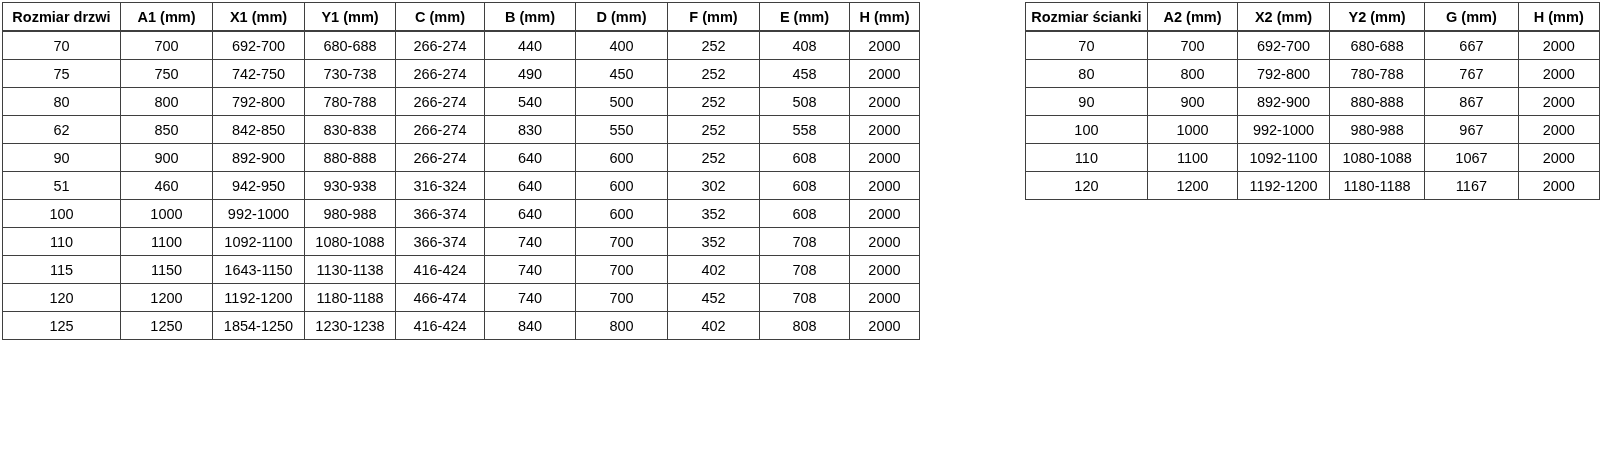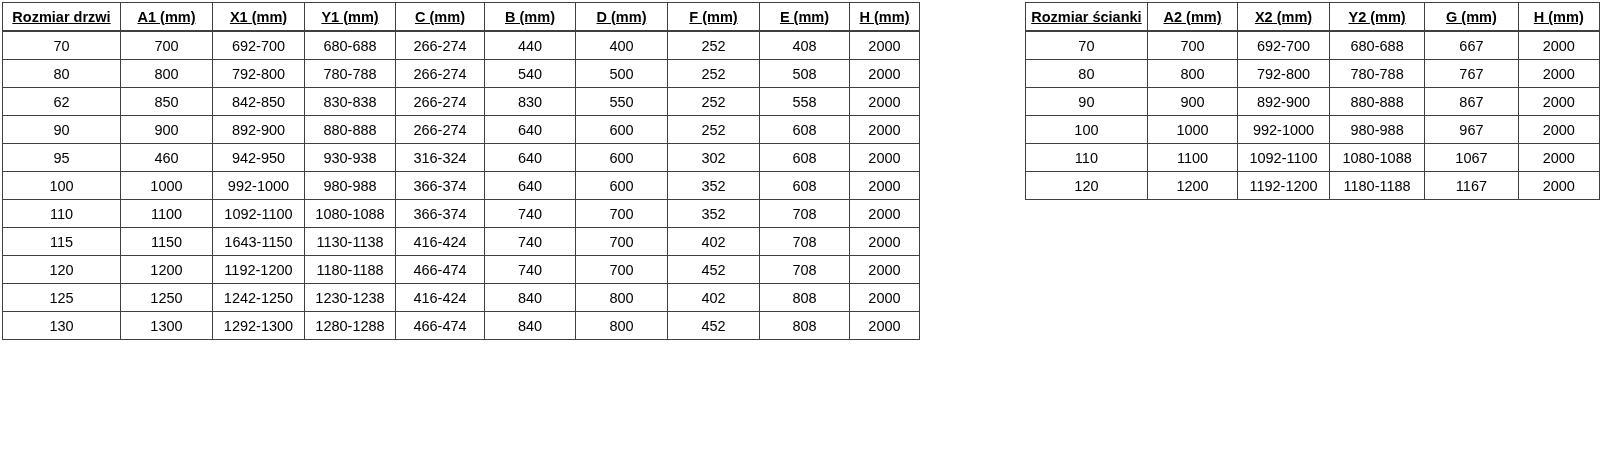--- a/index.html
+++ b/index.html
@@ -34,21 +34,20 @@
     vertical-align:middle;
     padding:0 2px;
     height:27px;
     font-size:14.5px;
     white-space:nowrap;
     overflow:hidden;
   }
   table.spec thead th{
     font-weight:bold;
     border-bottom:2px solid var(--border-color);
-    text-decoration:underline;
   }
   #doors-table{ left:2px; top:2px; }
   #wall-table{ left:1025px; top:2px; }
 </style>
 </head>
 <body>
 
 <div class="page">
 
   <table class="spec" id="doors-table">
@@ -85,20 +84,32 @@
           <td>692-700</td>
           <td>680-688</td>
           <td>266-274</td>
           <td>440</td>
           <td>400</td>
           <td>252</td>
           <td>408</td>
           <td>2000</td>
         </tr>
         <tr>
+          <td>75</td>
+          <td>750</td>
+          <td>742-750</td>
+          <td>730-738</td>
+          <td>266-274</td>
+          <td>490</td>
+          <td>450</td>
+          <td>252</td>
+          <td>458</td>
+          <td>2000</td>
+        </tr>
+        <tr>
           <td>80</td>
           <td>800</td>
           <td>792-800</td>
           <td>780-788</td>
           <td>266-274</td>
           <td>540</td>
           <td>500</td>
           <td>252</td>
           <td>508</td>
           <td>2000</td>
@@ -121,21 +132,21 @@
           <td>892-900</td>
           <td>880-888</td>
           <td>266-274</td>
           <td>640</td>
           <td>600</td>
           <td>252</td>
           <td>608</td>
           <td>2000</td>
         </tr>
         <tr>
-          <td>95</td>
+          <td>51</td>
           <td>460</td>
           <td>942-950</td>
           <td>930-938</td>
           <td>316-324</td>
           <td>640</td>
           <td>600</td>
           <td>302</td>
           <td>608</td>
           <td>2000</td>
         </tr>
@@ -183,41 +194,29 @@
           <td>466-474</td>
           <td>740</td>
           <td>700</td>
           <td>452</td>
           <td>708</td>
           <td>2000</td>
         </tr>
         <tr>
           <td>125</td>
           <td>1250</td>
-          <td>1242-1250</td>
+          <td>1854-1250</td>
           <td>1230-1238</td>
           <td>416-424</td>
           <td>840</td>
           <td>800</td>
           <td>402</td>
           <td>808</td>
           <td>2000</td>
         </tr>
-        <tr>
-          <td>130</td>
-          <td>1300</td>
-          <td>1292-1300</td>
-          <td>1280-1288</td>
-          <td>466-474</td>
-          <td>840</td>
-          <td>800</td>
-          <td>452</td>
-          <td>808</td>
-          <td>2000</td>
-        </tr>
       </tbody>
     </table>
 
   <table class="spec" id="wall-table">
       <colgroup>
         <col style="width: 122px;">
         <col style="width: 91px;">
         <col style="width: 92px;">
         <col style="width: 96px;">
         <col style="width: 94px;">

